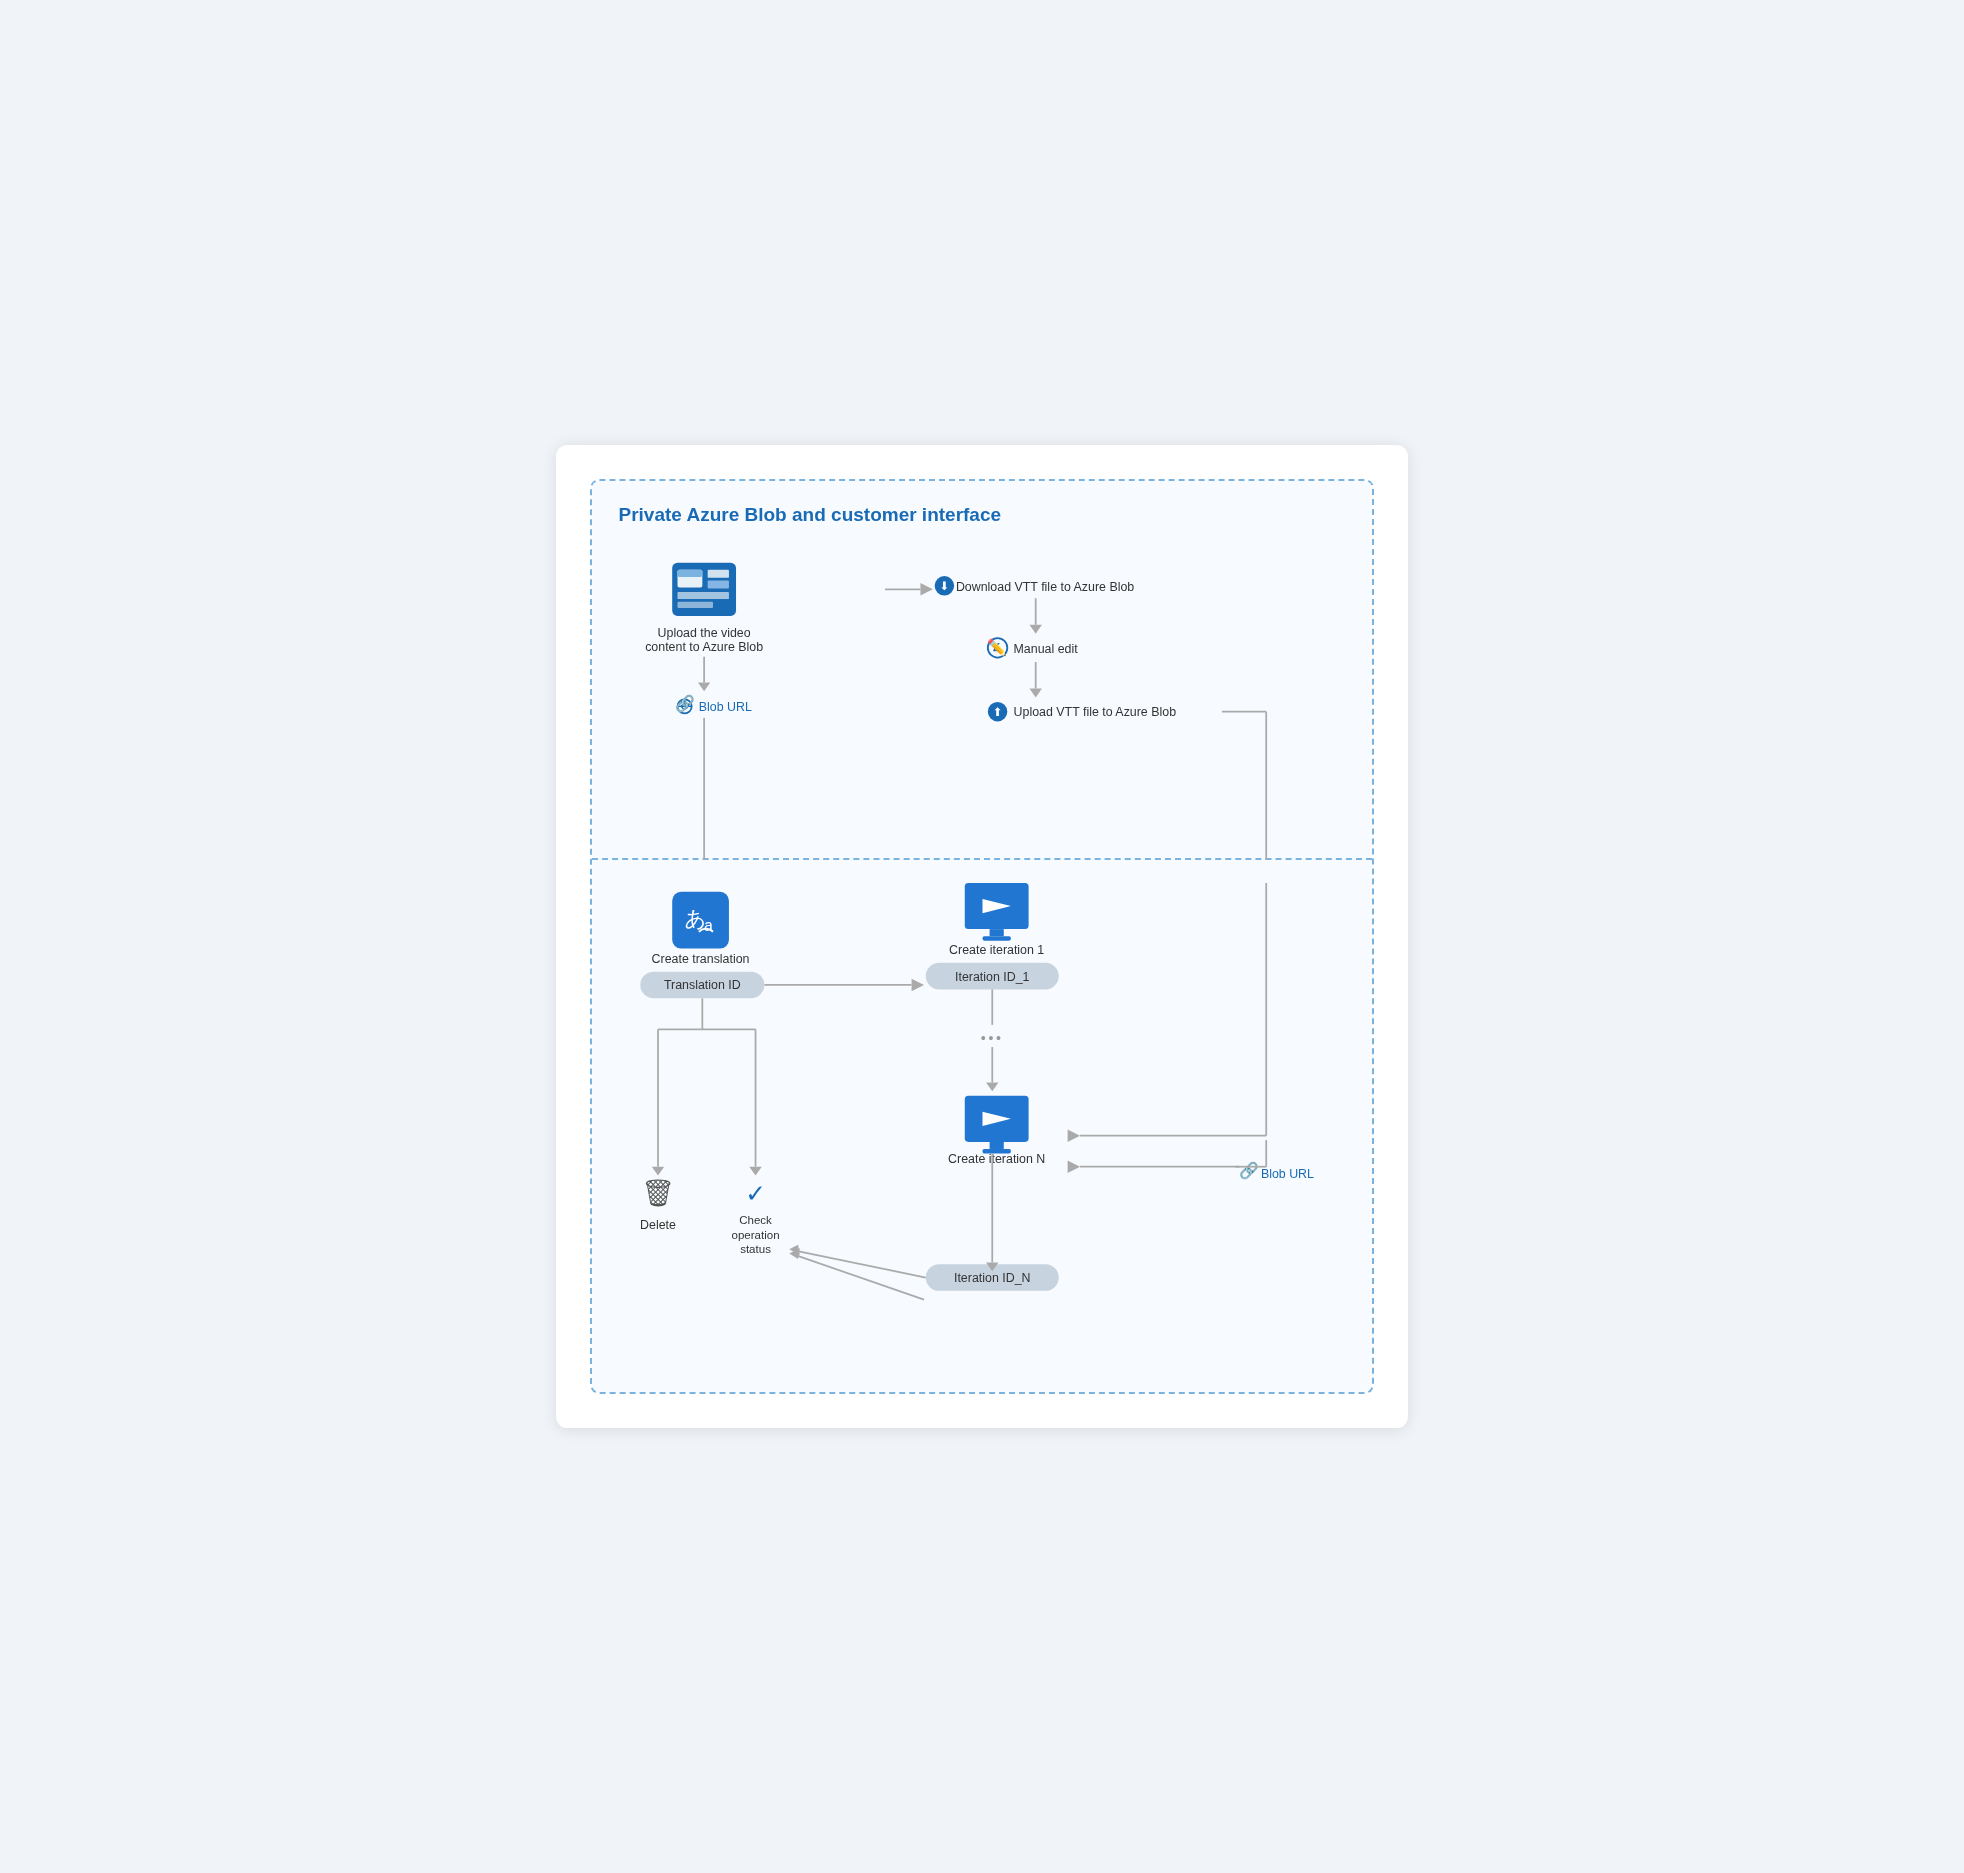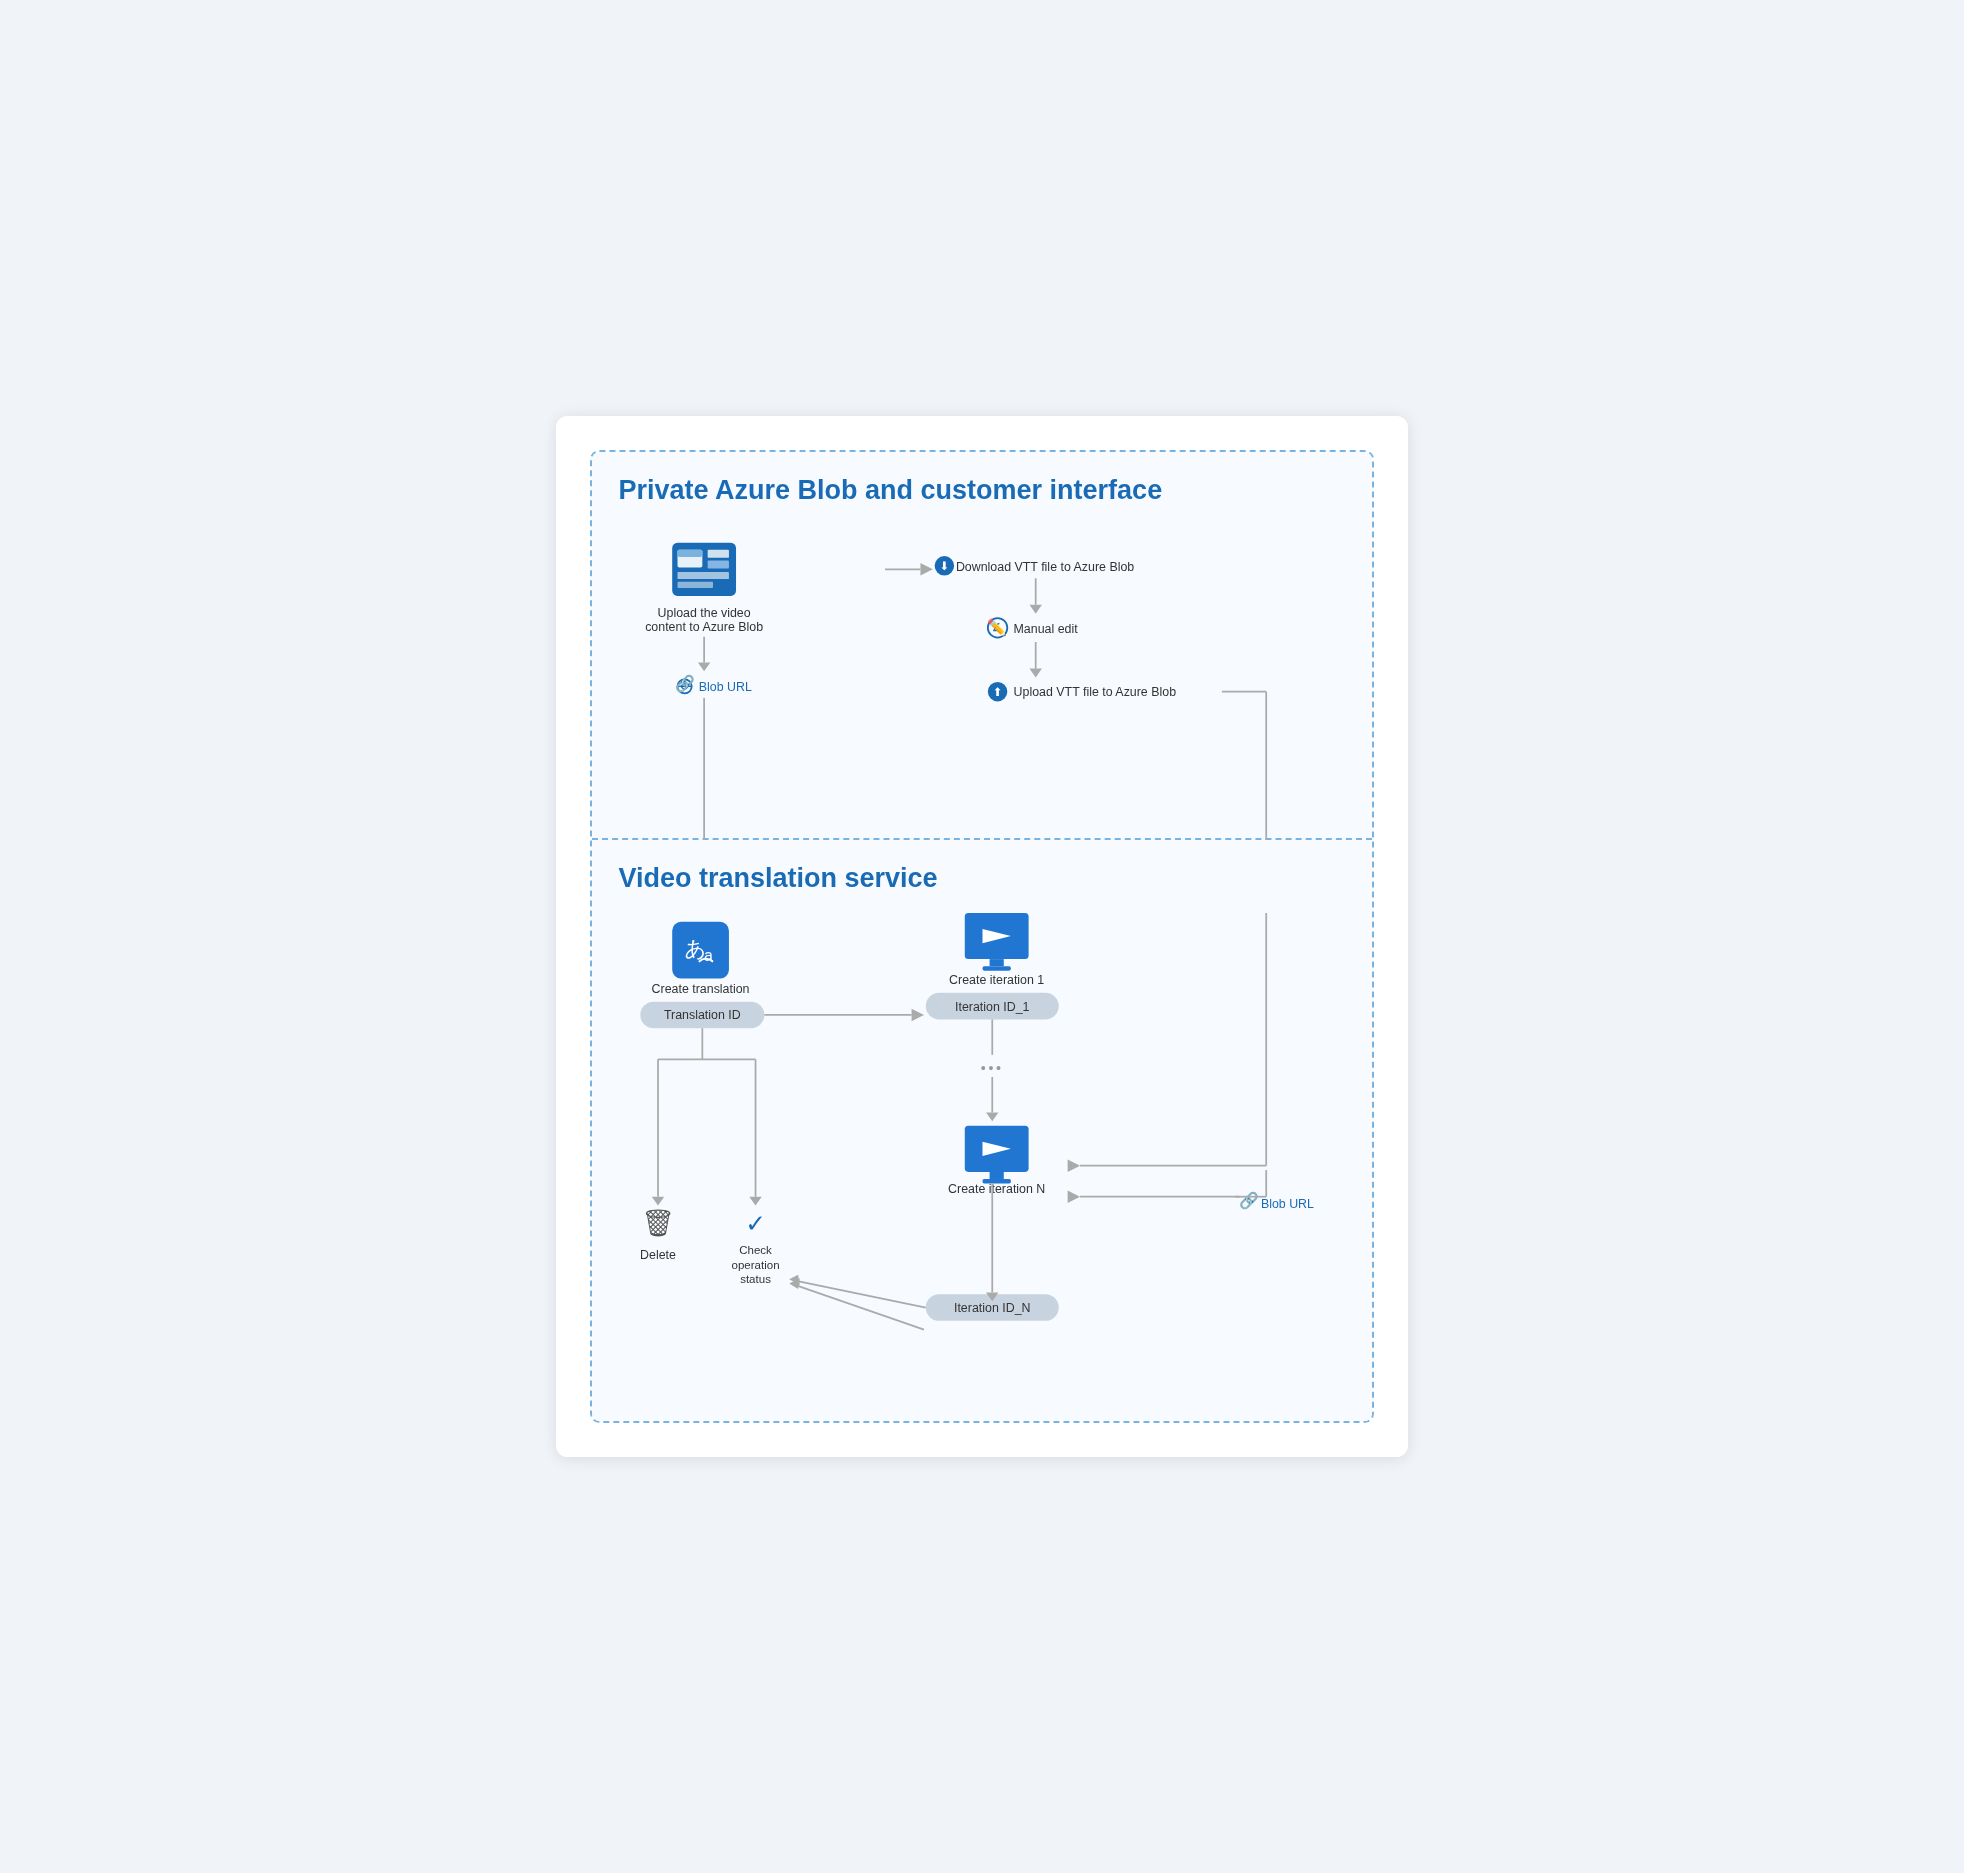--- a/index.html
+++ b/index.html
@@ -24,21 +24,21 @@
       overflow: hidden;
     }
     
     .top-section {
       border-bottom: 2.4px dashed #7ab3e0;
       padding: 23px 26.5px 26.5px 26.5px;
       position: relative;
       background: #f7fbff;
     }
     .section-title {
-      font-size: 27px;
+      font-size: 19px;
       font-weight: 700;
       color: #1a6bb5;
       margin-bottom: 19px;
     }
 
     
     .bottom-section {
       padding: 23px 26.5px 26.5px 26.5px;
       background: #f7fbff;
       position: relative;
@@ -117,21 +117,20 @@
 
         <line x1="680" y1="188" x2="730" y2="188" stroke="#aaa" stroke-width="2"></line>
         <line x1="730" y1="188" x2="730" y2="370" stroke="#aaa" stroke-width="2"></line>
 
         <polygon points="723,370 737,370 730,380" fill="#aaa"></polygon>
 
       </svg>
     </div>
 
     <div class="bottom-section">
-      <div class="section-title">Video translation service</div>
       
       <svg width="100%" viewBox="0 0 820 540" style="overflow:visible;">
 
         <g transform="translate(60, 10)">
           <rect width="64" height="64" rx="10" fill="#2176d2"></rect>
 
           <text x="14" y="38" font-size="24" fill="white" font-family="serif">あ</text>
           <text x="36" y="44" font-size="18" fill="white" font-family="Arial">a</text>
           <path d="M30,45 Q38,38 46,45" fill="none" stroke="white" stroke-width="2"></path>
         </g>

